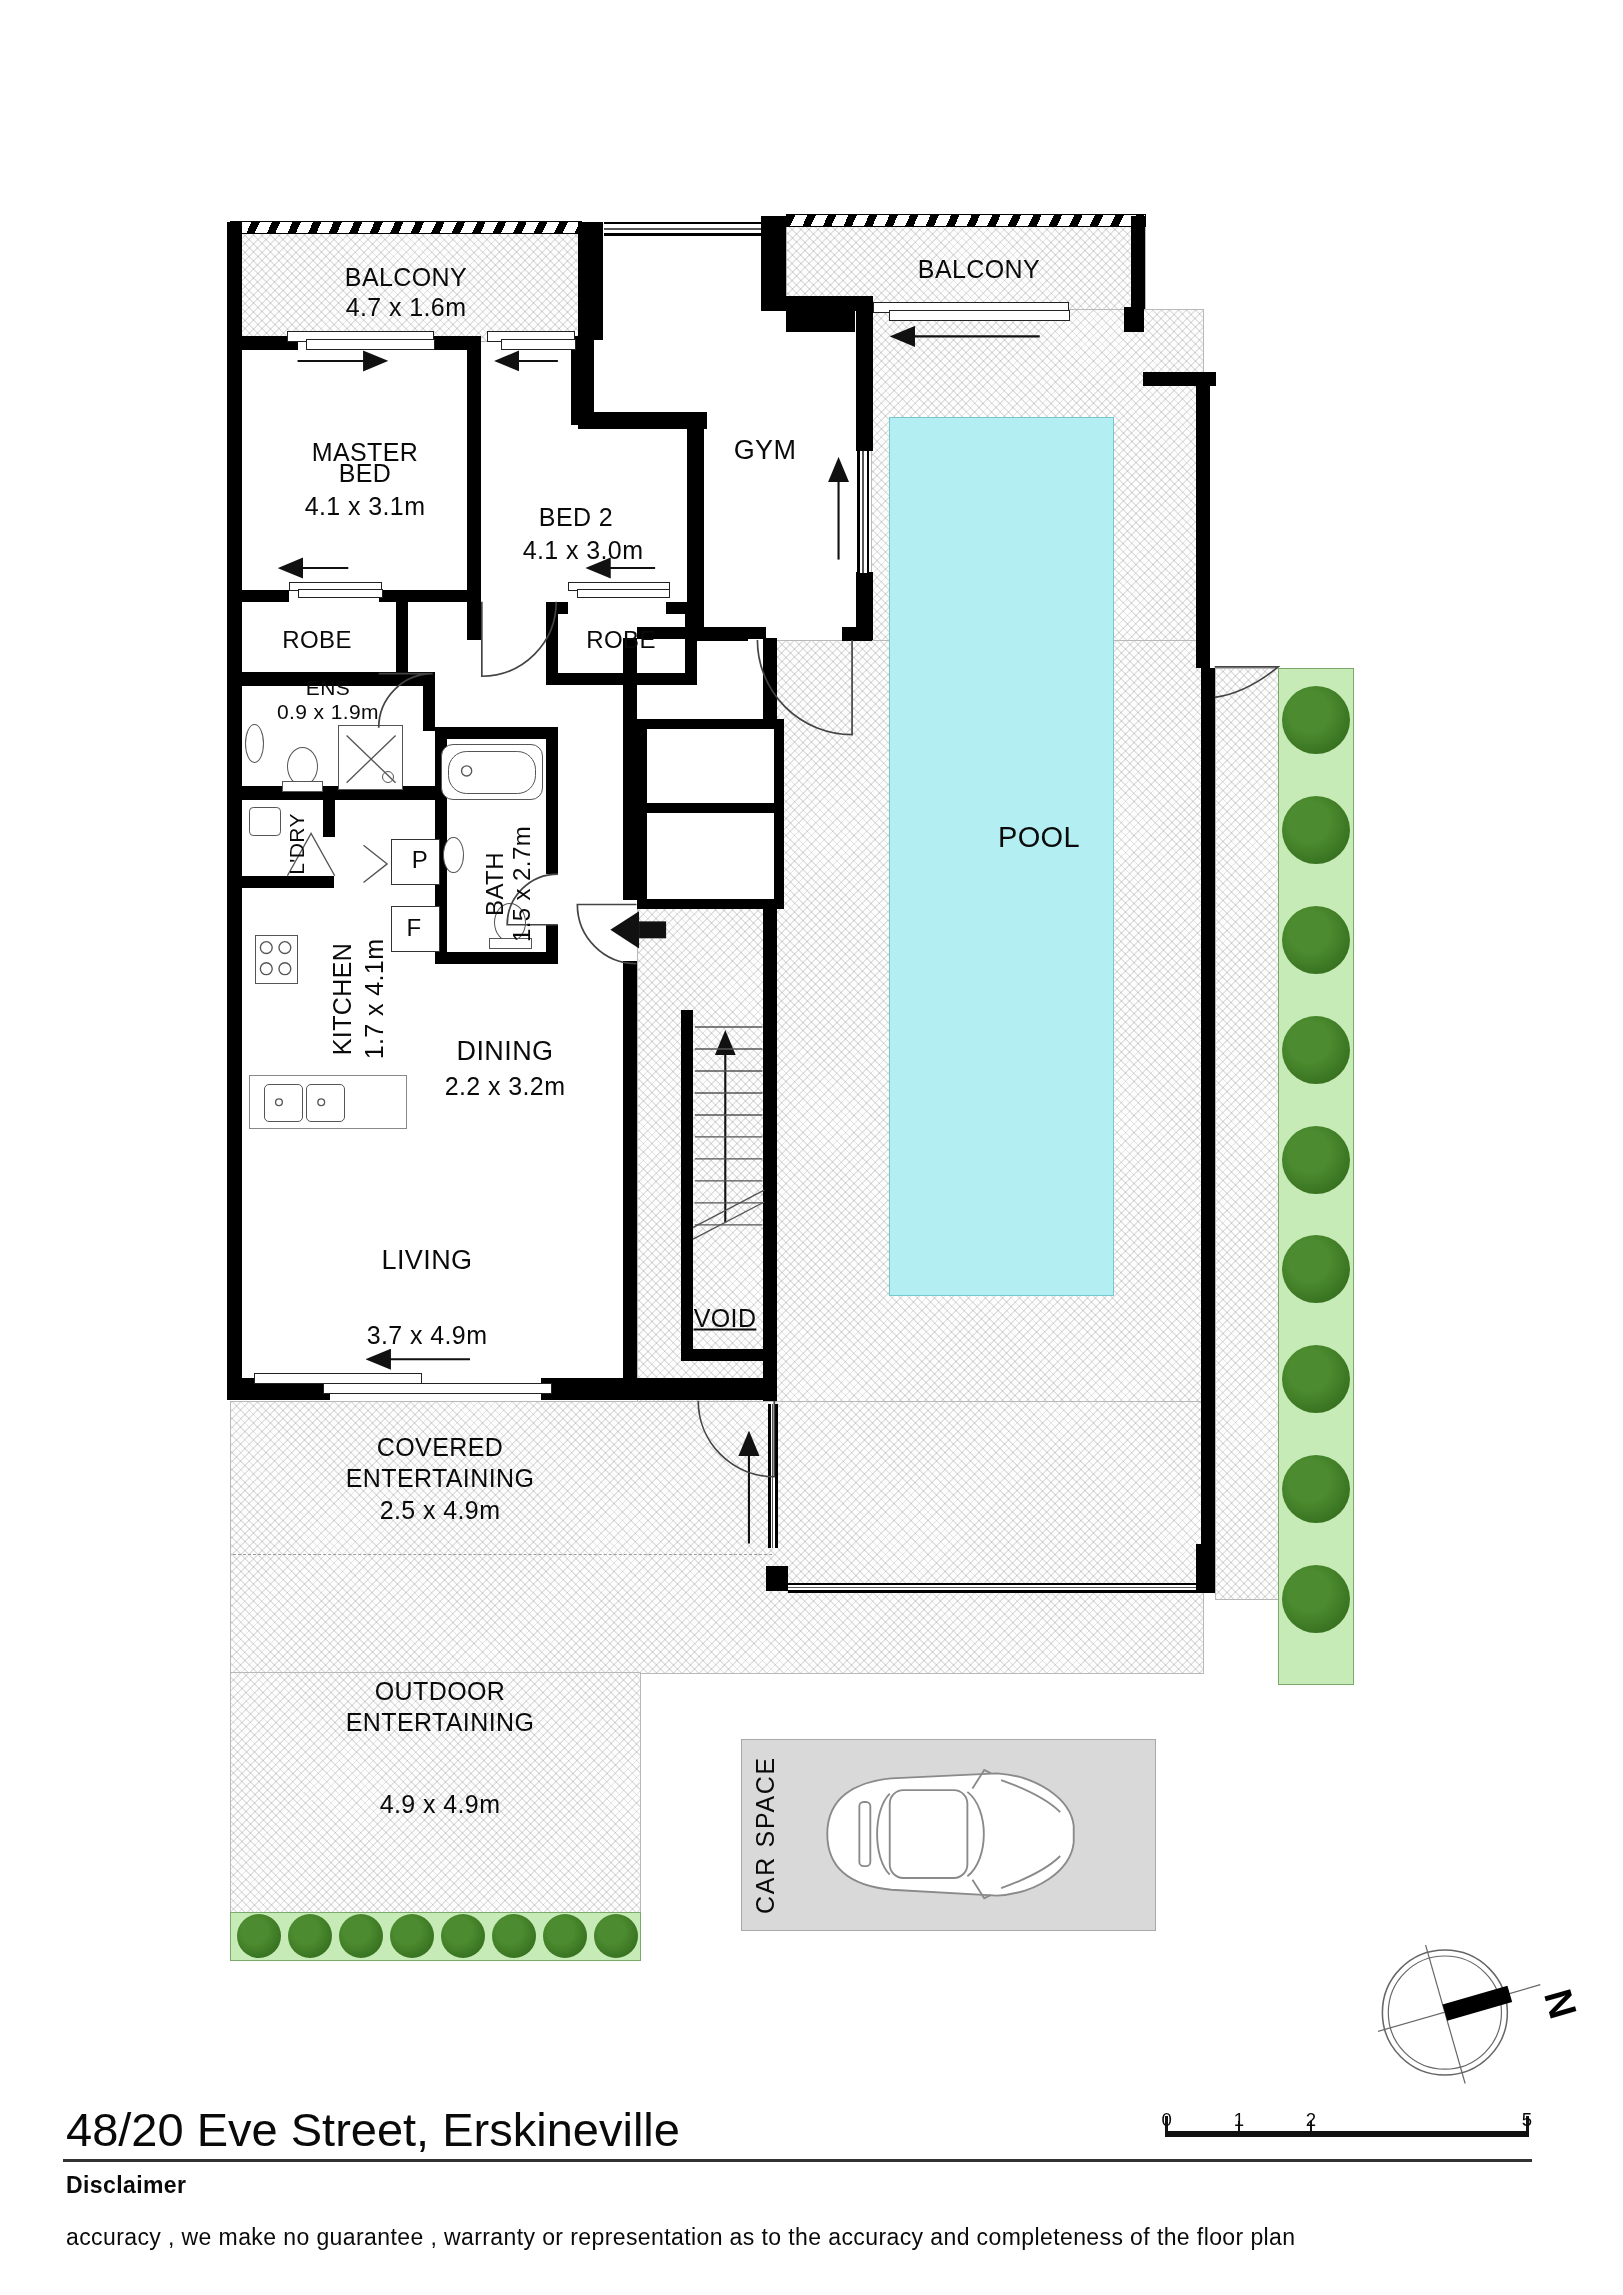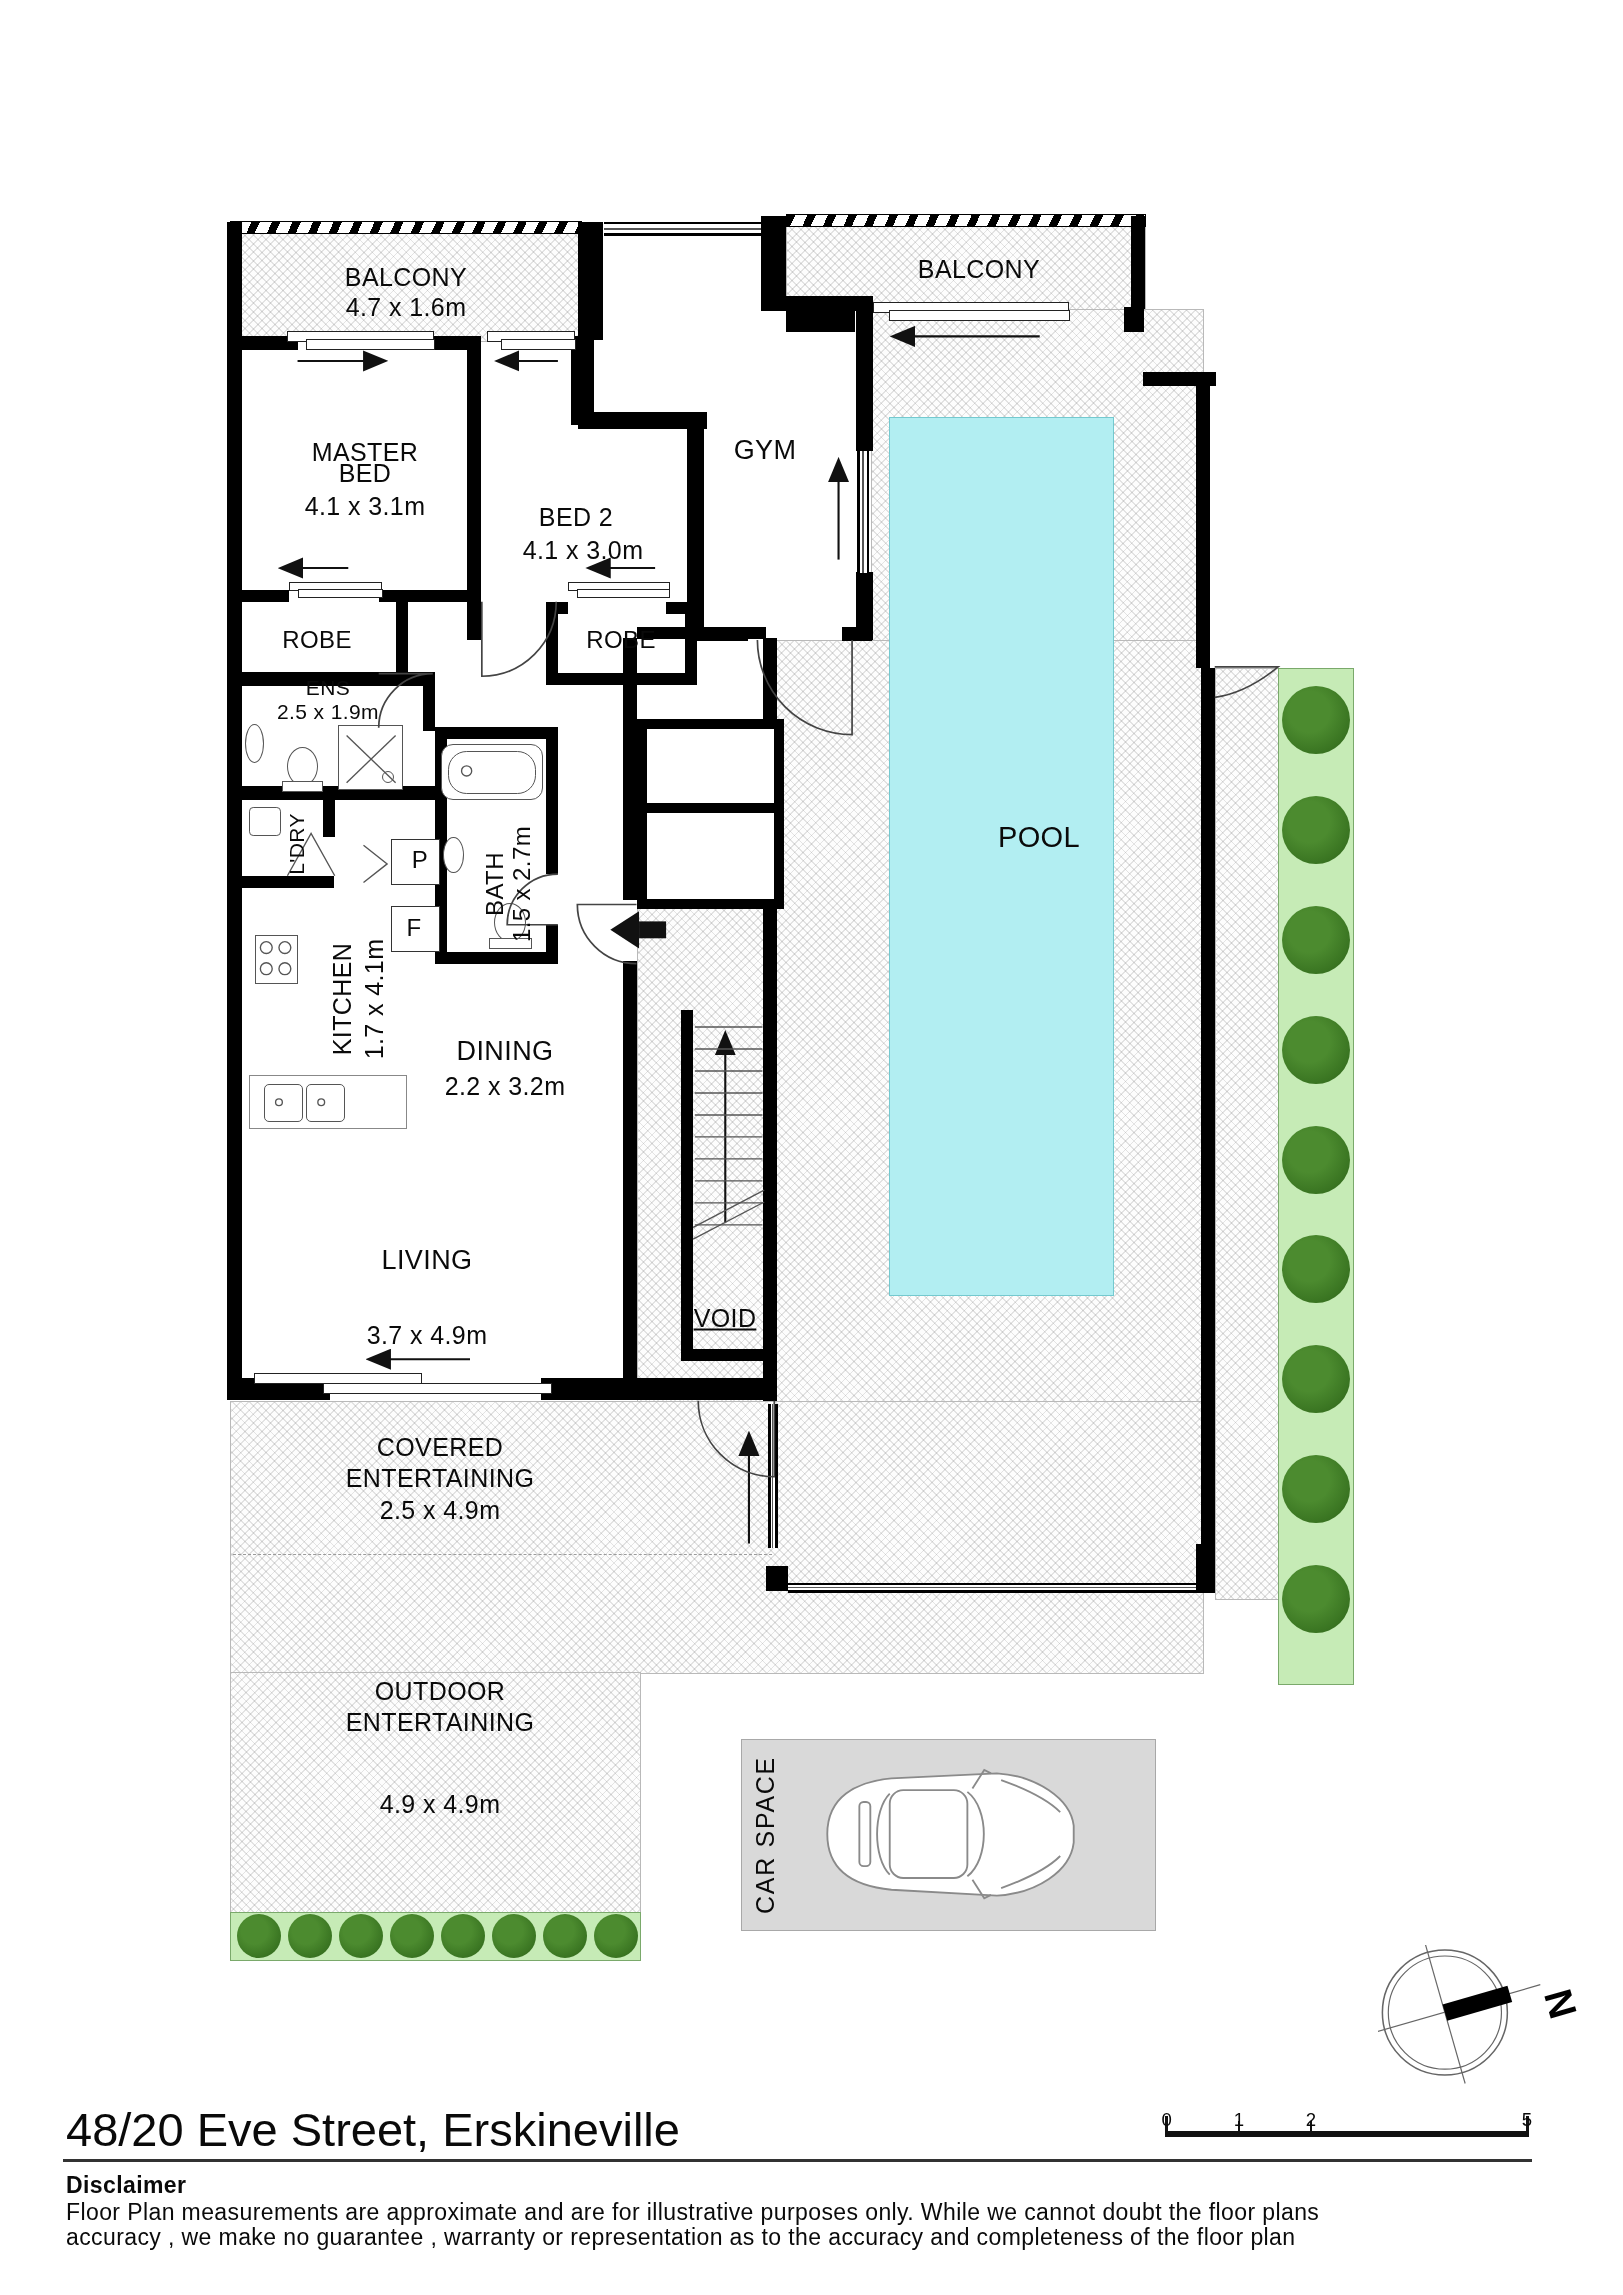--- a/index.html
+++ b/index.html
@@ -255,21 +255,21 @@
   <div class="lbl" style="left:979px;top:269px;">BALCONY</div>
   <div class="lbl" style="left:365px;top:452px;">MASTER</div>
   <div class="lbl" style="left:365px;top:473px;">BED</div>
   <div class="lbl" style="left:365px;top:506px;">4.1 x 3.1m</div>
   <div class="lbl" style="left:576px;top:517px;">BED 2</div>
   <div class="lbl" style="left:583px;top:550px;">4.1 x 3.0m</div>
   <div class="lbl" style="left:765px;top:450px;font-size:27px;">GYM</div>
   <div class="lbl" style="left:317px;top:640px;font-size:24px;">ROBE</div>
   <div class="lbl" style="left:621px;top:640px;font-size:24px;">ROBE</div>
   <div class="lbl" style="left:328px;top:687px;font-size:21px;">ENS</div>
-  <div class="lbl" style="left:328px;top:711px;font-size:21px;">2.5 x 1.9m</div>
+  <div class="lbl" style="left:328px;top:711px;font-size:21px;">0.9 x 1.9m</div>
   <div class="vlbl" style="left:296px;top:844px;font-size:21px;">L'DRY</div>
   <div class="lbl" style="left:420px;top:860px;font-size:24px;">P</div>
   <div class="lbl" style="left:414px;top:928px;font-size:24px;">F</div>
   <div class="vlbl" style="left:495px;top:884px;font-size:24px;">BATH</div>
   <div class="vlbl" style="left:522px;top:884px;font-size:24px;">1.5 x 2.7m</div>
   <div class="vlbl" style="left:342px;top:999px;">KITCHEN</div>
   <div class="vlbl" style="left:374px;top:999px;">1.7 x 4.1m</div>
   <div class="lbl" style="left:505px;top:1051px;font-size:27px;">DINING</div>
   <div class="lbl" style="left:505px;top:1086px;">2.2 x 3.2m</div>
   <div class="lbl" style="left:427px;top:1260px;font-size:27px;">LIVING</div>
@@ -299,17 +299,16 @@
     <div class="abs" style="left:361px;top:6.8px;width:2.5px;height:21px;background:#111;"></div>
     <span class="scale-num" style="left:1.7px;">0</span>
     <span class="scale-num" style="left:74px;">1</span>
     <span class="scale-num" style="left:146px;">2</span>
     <span class="scale-num" style="left:362px;">5</span>
   </div>
 
   <div class="title" style="left:66px;top:2102px;">48/20 Eve Street, Erskineville</div>
   <div class="abs" style="left:63px;top:2159px;width:1469px;height:2.5px;background:#333;"></div>
   <div class="lbl small" style="left:66px;top:2185px;transform:translate(0,-50%);font-weight:bold;">Disclaimer</div>
-  <div class="lbl small" style="left:66px;top:2212px;transform:translate(0,-50%);">Floor Plan measurements are approximate and are for illustrative purposes only. While we cannot doubt the floor plans</div>
   <div class="lbl small" style="left:66px;top:2237px;transform:translate(0,-50%);">accuracy , we make no guarantee , warranty or representation as to the accuracy and completeness of the floor plan</div>
 
 </div>
 
 
 </body></html>

